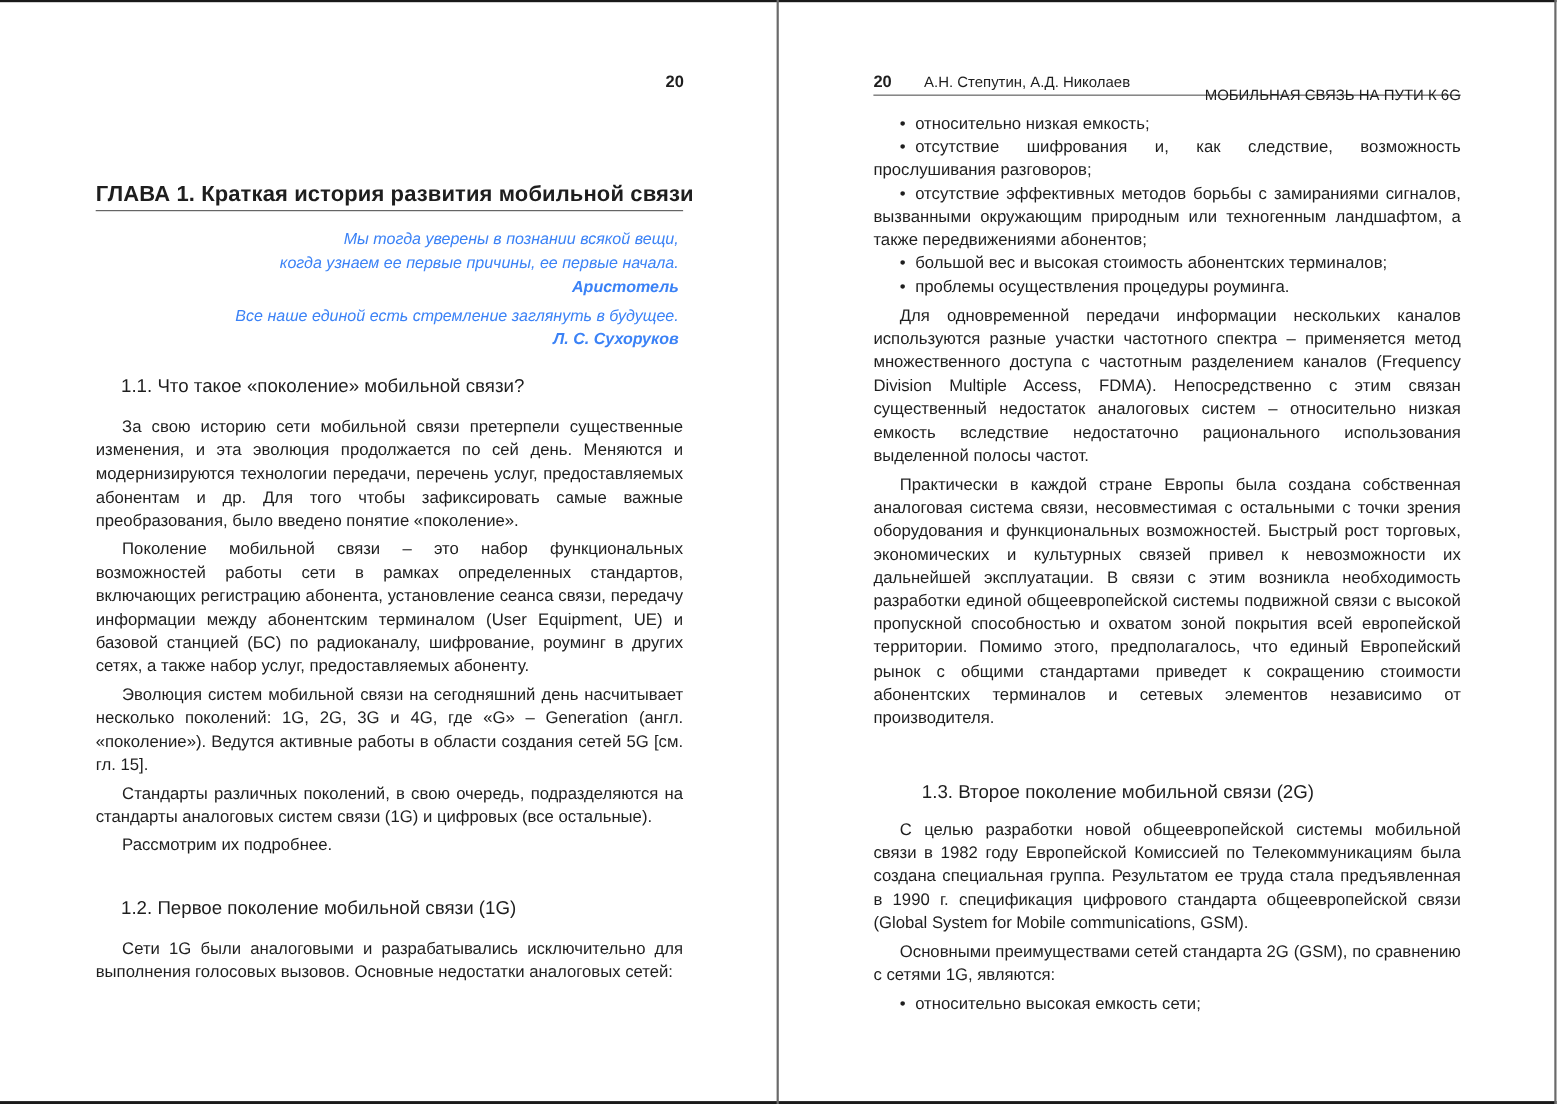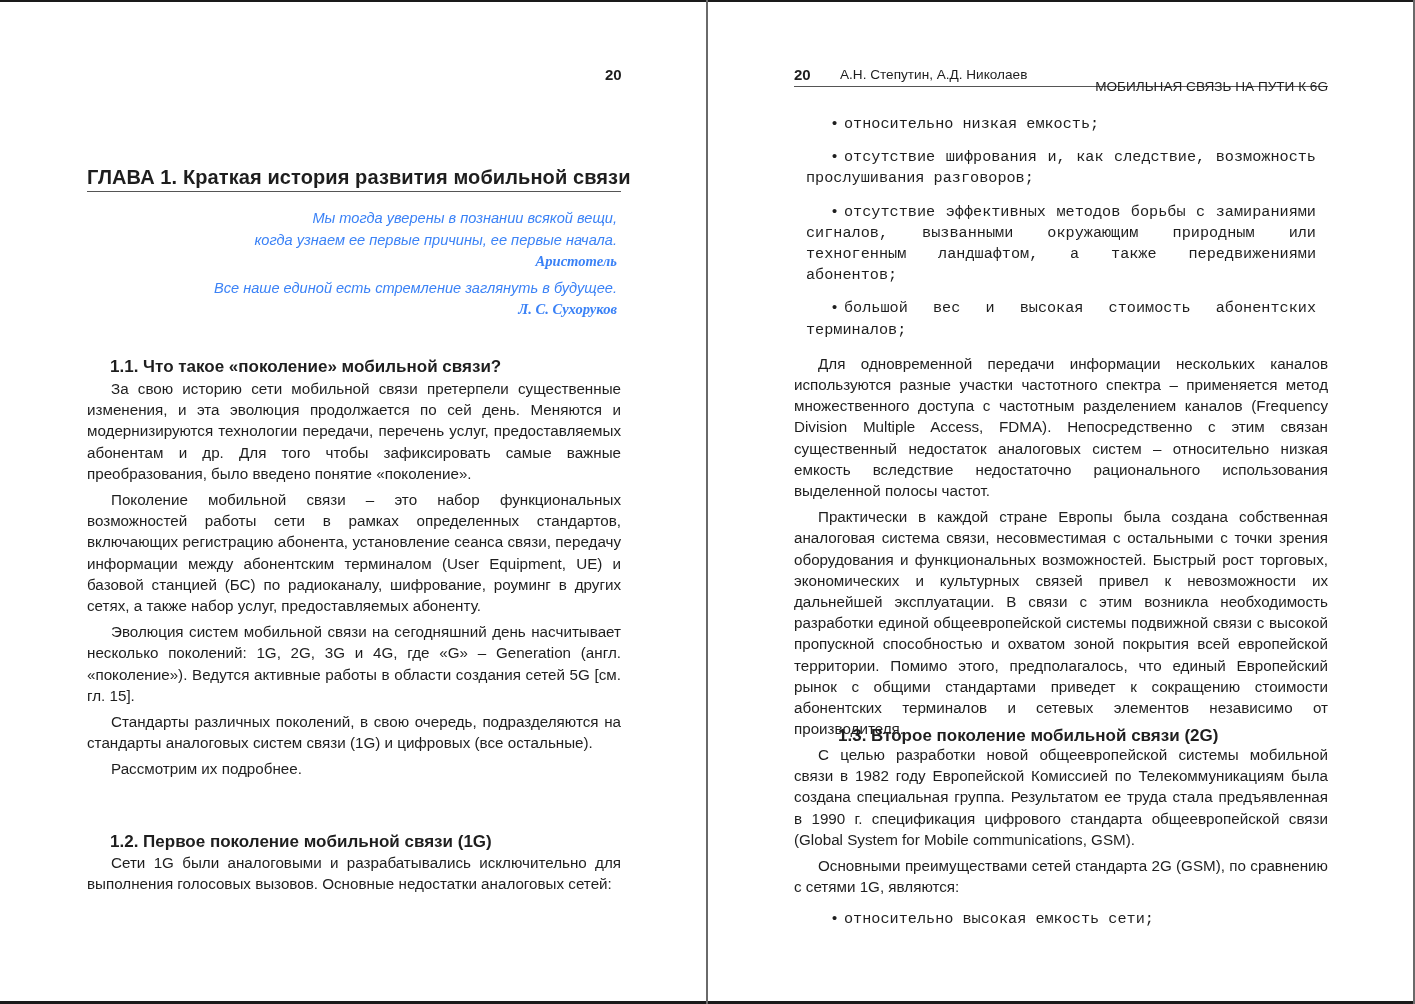--- a/index.html
+++ b/index.html
@@ -12,30 +12,30 @@
   .frame-bottom { position: absolute; left: 0; bottom: 0; width: 1415px; height: 3px; background: #1a1a1a; }
   .frame-right { position: absolute; right: 0; top: 0; width: 2px; height: 1004px; background: #6a6a6a; }
   .spine { position: absolute; left: 706px; top: 0; width: 2px; height: 1004px; background: #6a6a6a; }
 
   .page { position: absolute; top: 0; height: 1004px; }
   .page-left { left: 0; width: 706px; }
   .page-right { left: 708px; width: 572px; }
 
   .body-text { font-size: 15.2px; line-height: 21.2px; text-align: justify; }
   .para { margin: 0 0 5px 0; text-indent: 24px; }
-  .bullet { margin: 12px; text-indent: 24px; font-family: Liberation Mono, monospace; }
+  .bullet { margin: 0; text-indent: 24px; }
   .bullet .dot { display: inline-block; width: 14px; text-indent: 0; }
 
   
   .pnum-left { position: absolute; left: 605px; top: 66px; font-weight: bold; font-size: 15px; }
   .chapter { position: absolute; left: 87px; top: 166px; width: 534px; font-size: 20px; font-weight: bold; letter-spacing: 0.1px; padding-bottom: 2px; border-bottom: 1.5px solid #555; white-space: nowrap; }
   .epigraphs { position: absolute; left: 87px; top: 208px; width: 530px; text-align: right; font-style: italic; font-size: 14.6px; line-height: 21.5px; color: #3b82f6; }
-  .epigraphs .author { font-weight: bold; font-family: Liberation Serif, serif; }
+  .epigraphs .author { font-weight: bold; }
   .epigraphs .gap { height: 5px; }
-  .h2 { font-weight: bold; font-size: 17px; margin-top: 16px; }
+  .h2 { font-weight: normal; font-size: 17px; }
   .h2-11 { position: absolute; left: 110px; top: 341px; }
   .left-block1 { position: absolute; left: 87px; top: 378px; width: 534px; }
   .h2-12 { position: absolute; left: 110px; top: 816px; }
   .left-block2 { position: absolute; left: 87px; top: 852px; width: 534px; }
 
   
   .running-head { position: absolute; left: 86px; top: 66px; width: 534px; height: 20px; border-bottom: 1.5px solid #555; font-size: 13.6px; }
   .running-head .pnum { position: absolute; left: 0; top: 0; font-weight: bold; font-size: 15px; }
   .running-head .authors { position: absolute; left: 46px; top: 1px; }
   .running-head .book { position: absolute; right: 0; top: 13px; font-weight: normal; }
@@ -87,20 +87,21 @@
     <span class="pnum">20</span>
     <span class="authors">А.Н. Степутин, А.Д. Николаев</span>
     <span class="book">МОБИЛЬНАЯ СВЯЗЬ НА ПУТИ К 6G</span>
   </div>
 
   <div class="body-text right-block1">
     <p class="bullet"><span class="dot">•</span><span>относительно низкая емкость;</span></p>
     <p class="bullet"><span class="dot">•</span><span>отсутствие шифрования и, как следствие, возможность прослушивания разговоров;</span></p>
     <p class="bullet"><span class="dot">•</span><span>отсутствие эффективных методов борьбы с замираниями сигналов, вызванными окружающим природным или техногенным ландшафтом, а также передвижениями абонентов;</span></p>
     <p class="bullet"><span class="dot">•</span><span>большой вес и высокая стоимость абонентских терминалов;</span></p>
+    <p class="bullet" style="margin-bottom:5px"><span class="dot">•</span><span>проблемы осуществления процедуры роуминга.</span></p>
     <p class="para">Для одновременной передачи информации нескольких каналов используются разные участки частотного спектра – применяется метод множественного доступа с частотным разделением каналов (Frequency Division Multiple Access, FDMA). Непосредственно с этим связан существенный недостаток аналоговых систем – относительно низкая емкость вследствие недостаточно рационального использования выделенной полосы частот.</p>
     <p class="para">Практически в каждой стране Европы была создана собственная аналоговая система связи, несовместимая с остальными с точки зрения оборудования и функциональных возможностей. Быстрый рост торговых, экономических и культурных связей привел к невозможности их дальнейшей эксплуатации. В связи с этим возникла необходимость разработки единой общеевропейской системы подвижной связи с высокой пропускной способностью и охватом зоной покрытия всей европейской территории. Помимо этого, предполагалось, что единый Европейский рынок с общими стандартами приведет к сокращению стоимости абонентских терминалов и сетевых элементов независимо от производителя.</p>
   </div>
 
   <div class="h2 h2-13">1.3. Второе поколение мобильной связи (2G)</div>
 
   <div class="body-text right-block2">
     <p class="para">С целью разработки новой общеевропейской системы мобильной связи в 1982 году Европейской Комиссией по Телекоммуникациям была создана специальная группа. Результатом ее труда стала предъявленная в 1990 г. спецификация цифрового стандарта общеевропейской связи (Global System for Mobile communications, GSM).</p>
     <p class="para">Основными преимуществами сетей стандарта 2G (GSM), по сравнению с сетями 1G, являются:</p>
     <p class="bullet"><span class="dot">•</span><span>относительно высокая емкость сети;</span></p>

